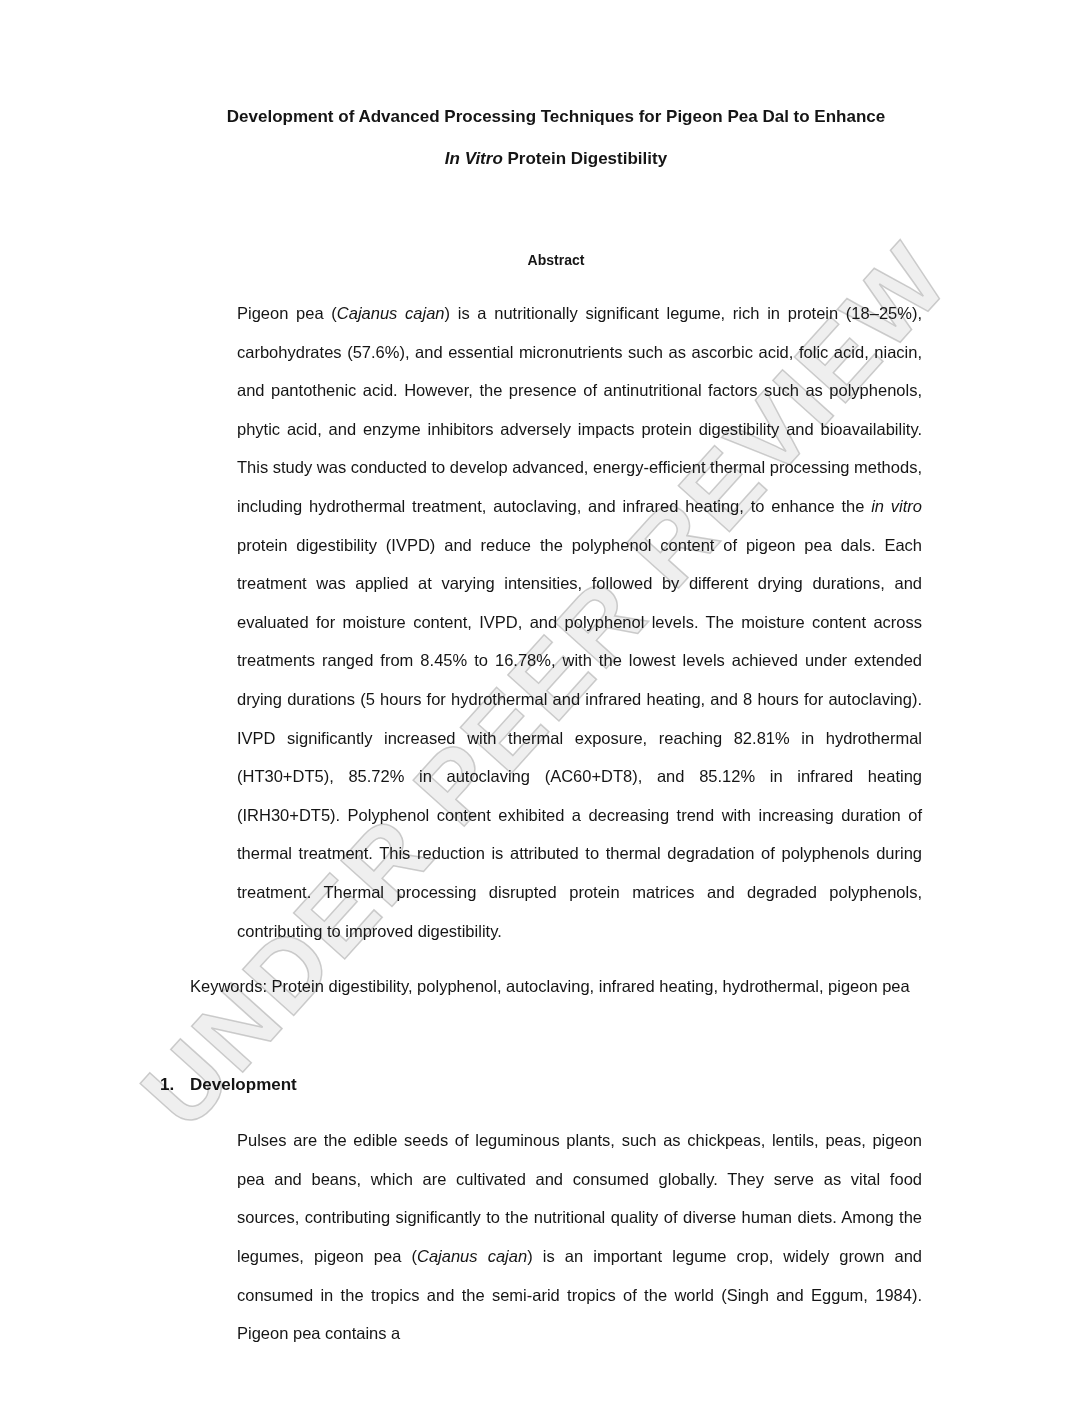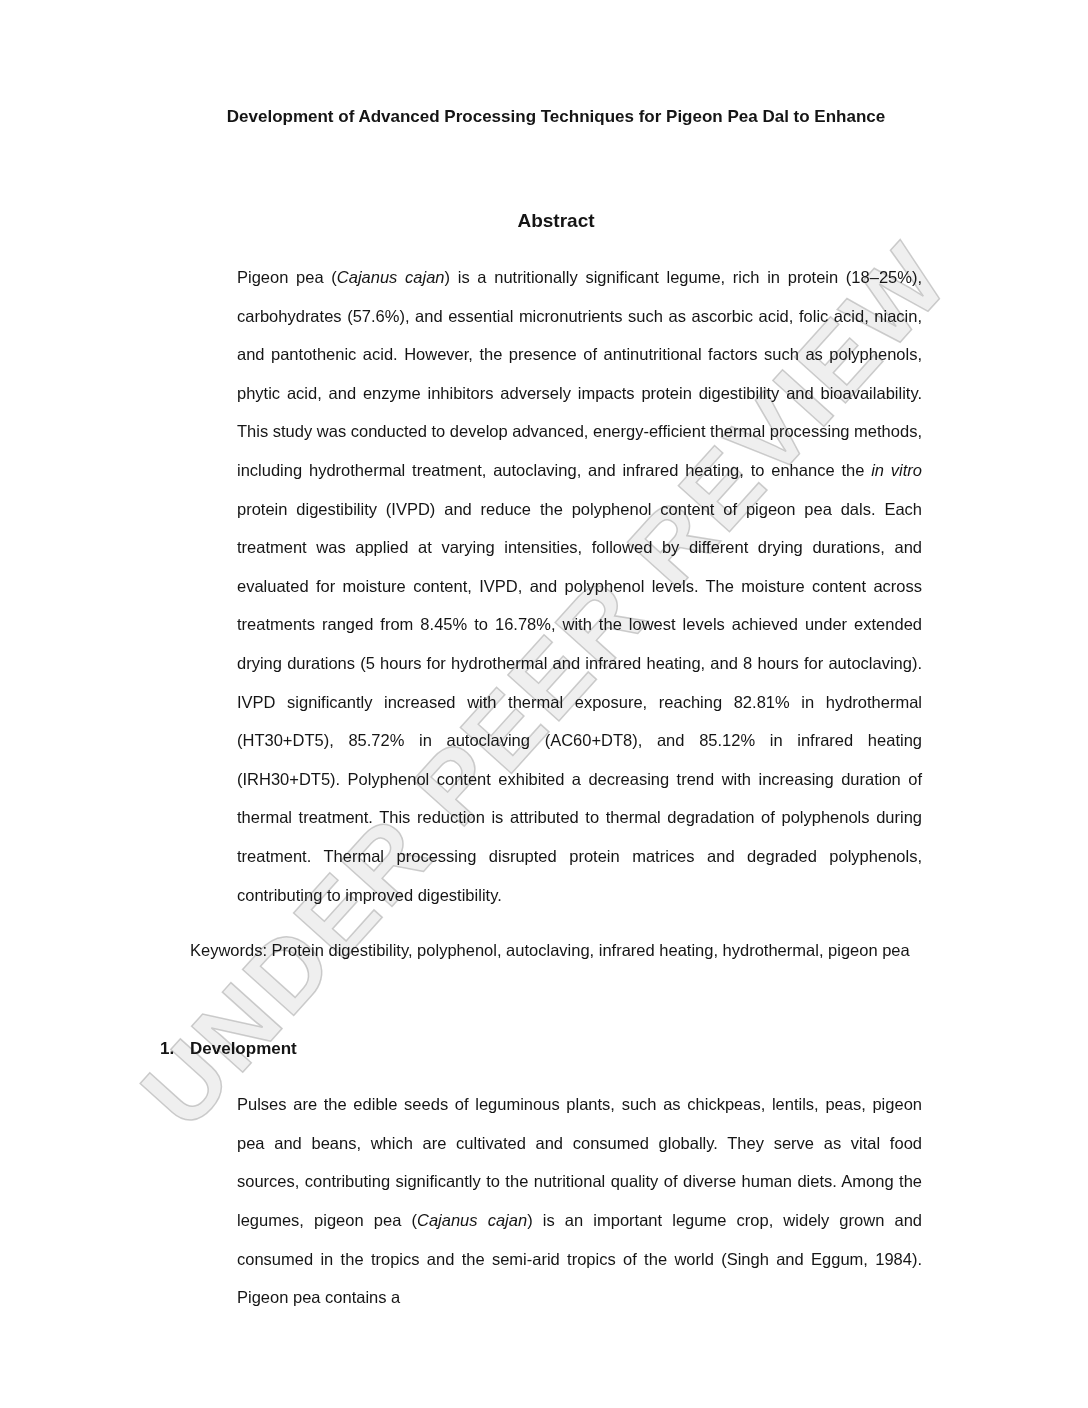--- a/index.html
+++ b/index.html
@@ -44,21 +44,21 @@
     text-align: center;
     font-weight: bold;
     font-size: 17px;
     line-height: 42px;
   }
   .doc-title .line2 span { font-weight: bold; }
   .abstract-heading {
     margin-top: 72px;
     text-align: center;
     font-weight: bold;
-    font-size: 19px;
+    font-size: 14px;
   }
   .body-para {
     margin-top: 26px;
     font-size: 16.5px;
     line-height: 38.6px;
     text-align: justify;
     margin-left: 47px;
   }
   .keywords-para {
     margin-top: 8px;
@@ -82,20 +82,21 @@
 <body>
 
 <div class="page">
 
   <div class="watermark">UNDER PEER REVIEW</div>
 
   <div class="content">
 
     <div class="doc-title">
       <div class="line1">Development of Advanced Processing Techniques for Pigeon Pea Dal to Enhance</div>
+      <div class="line2"><span style="font-style: italic;">In Vitro </span><span>Protein Digestibility</span></div>
     </div>
 
     <div class="abstract-heading">Abstract</div>
 
     <p class="body-para"><span>Pigeon pea (</span><span style="font-style: italic;">Cajanus cajan</span><span>) is a nutritionally significant legume, rich in protein (18–25%), carbohydrates (57.6%), and essential micronutrients such as ascorbic acid, folic acid, niacin, and pantothenic acid. However, the presence of antinutritional factors such as polyphenols, phytic acid, and enzyme inhibitors adversely impacts protein digestibility and bioavailability. This study was conducted to develop advanced, energy-efficient thermal processing methods, including hydrothermal treatment, autoclaving, and infrared heating, to enhance the </span><span style="font-style: italic;">in vitro</span><span> protein digestibility (IVPD) and reduce the polyphenol content of pigeon pea dals. Each treatment was applied at varying intensities, followed by different drying durations, and evaluated for moisture content, IVPD, and polyphenol levels. The moisture content across treatments ranged from 8.45% to 16.78%, with the lowest levels achieved under extended drying durations (5 hours for hydrothermal and infrared heating, and 8 hours for autoclaving). IVPD significantly increased with thermal exposure, reaching 82.81% in hydrothermal (HT30+DT5), 85.72% in autoclaving (AC60+DT8), and 85.12% in infrared heating (IRH30+DT5). Polyphenol content exhibited a decreasing trend with increasing duration of thermal treatment. This reduction is attributed to thermal degradation of polyphenols during treatment. Thermal processing disrupted protein matrices and degraded polyphenols, contributing to improved digestibility.</span></p>
 
     <p class="keywords-para">Keywords: Protein digestibility, polyphenol, autoclaving, infrared heating, hydrothermal, pigeon pea</p>
 
     <div class="section-heading">
       <span class="section-number">1.</span>

